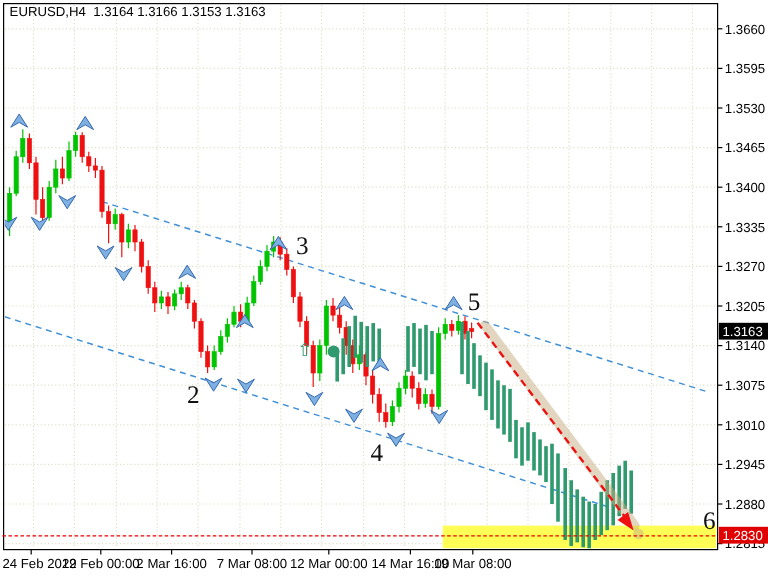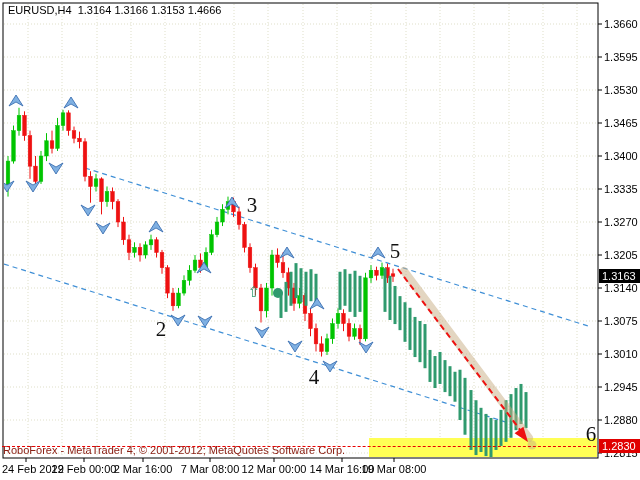--- a/index.html
+++ b/index.html
@@ -475,16 +475,15 @@
         <line x1="210" y1="458" x2="210" y2="462" stroke="#000"></line>
         <text x="210" y="473" text-anchor="middle">7 Mar 08:00</text>
         <line x1="274" y1="458" x2="274" y2="462" stroke="#000"></line>
         <text x="274" y="473" text-anchor="middle">12 Mar 00:00</text>
         <line x1="342" y1="458" x2="342" y2="462" stroke="#000"></line>
         <text x="342" y="473" text-anchor="middle">14 Mar 16:00</text>
         <line x1="394" y1="458" x2="394" y2="462" stroke="#000"></line>
         <text x="394" y="473" text-anchor="middle">19 Mar 08:00</text>
       </g>
     </svg>
-  <div class="chart-title">EURUSD,H4  1.3164 1.3166 1.3153 1.4666</div>
-  <div class="watermark">RoboForex - MetaTrader 4; © 2001-2012; MetaQuotes Software Corp.</div>
+  <div class="chart-title">EURUSD,H4  1.3164 1.3166 1.3153 1.3163</div>
   <div class="target-line-overlay"></div>
 </div>
 
 </body></html>

